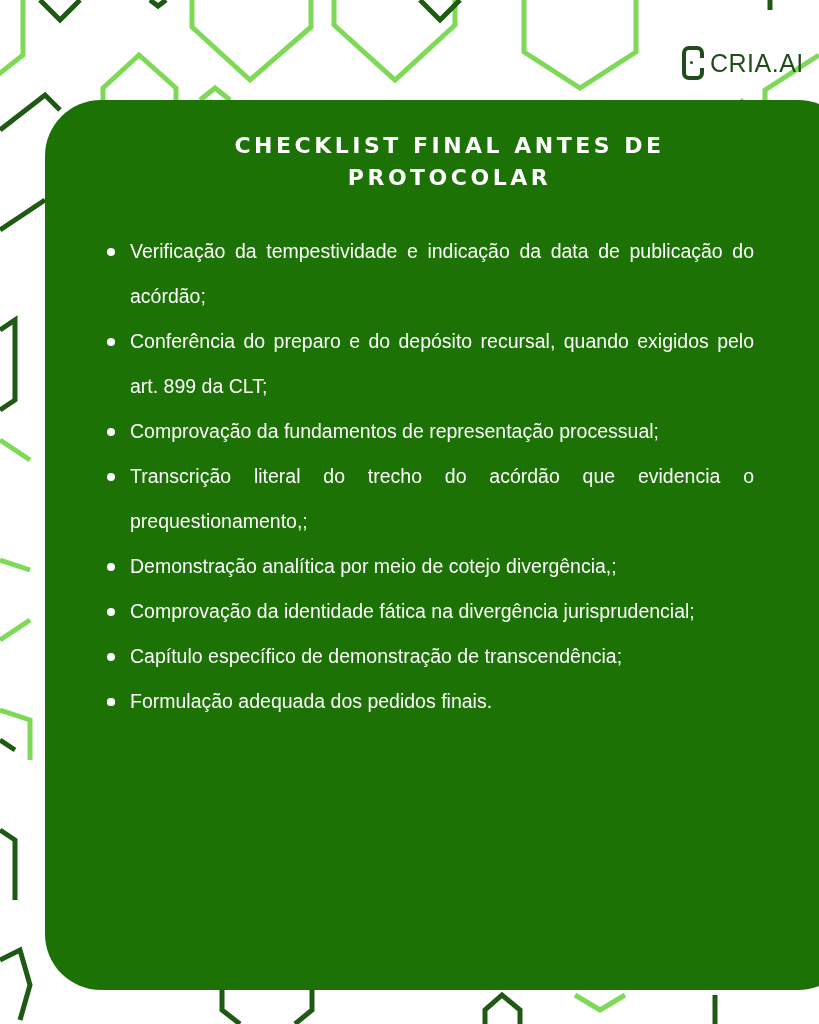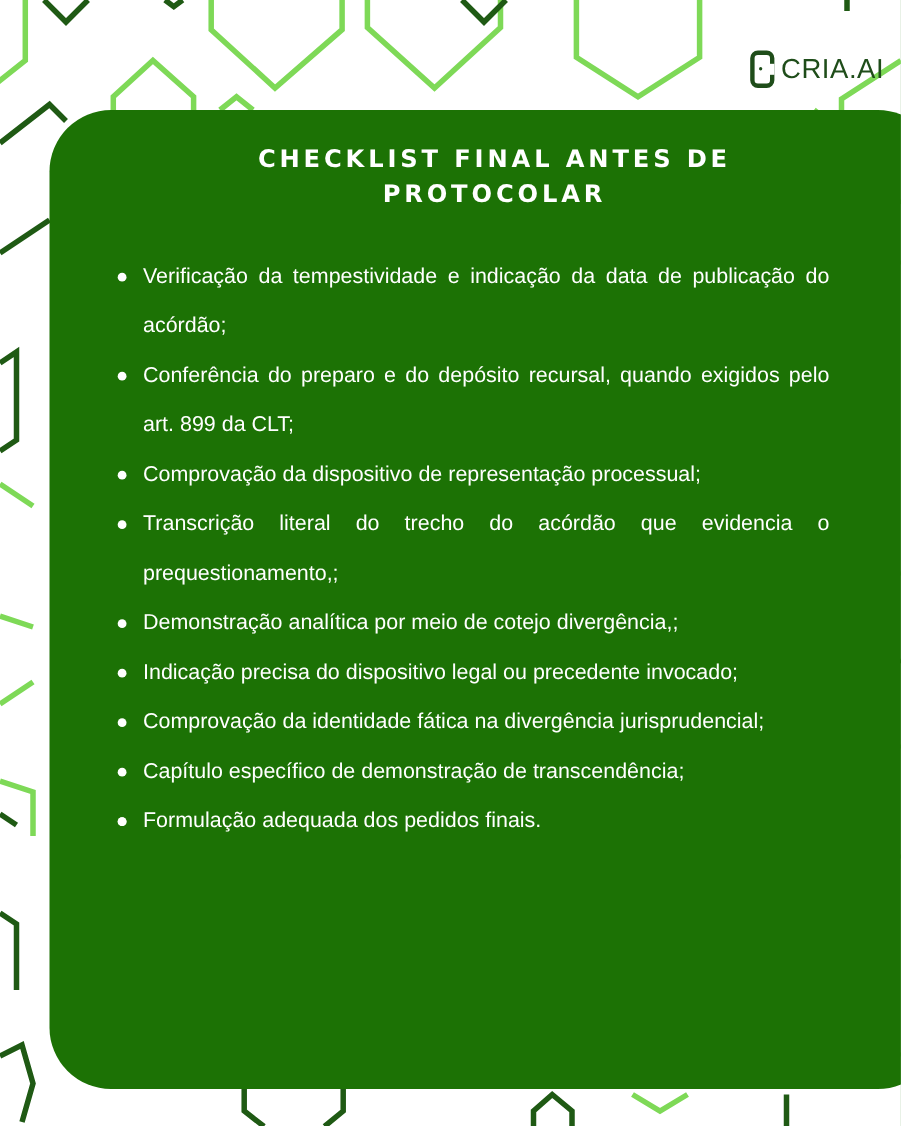--- a/index.html
+++ b/index.html
@@ -68,22 +68,21 @@
 </div>
 
 <div class="card">
   <div class="title">
     <div>CHECKLIST FINAL ANTES DE</div>
     <div>PROTOCOLAR</div>
   </div>
   <ul class="list">
     <li class="item"><span class="bullet"></span><span>Verificação da tempestividade e indicação da data de publicação do acórdão;</span></li>
     <li class="item"><span class="bullet"></span><span>Conferência do preparo e do depósito recursal, quando exigidos pelo art. 899 da CLT;</span></li>
-    <li class="item"><span class="bullet"></span><span>Comprovação da dispositivo de representação processual;</span></li>
+    <li class="item"><span class="bullet"></span><span>Comprovação da fundamentos de representação processual;</span></li>
     <li class="item"><span class="bullet"></span><span>Transcrição literal do trecho do acórdão que evidencia o prequestionamento,;</span></li>
     <li class="item"><span class="bullet"></span><span>Demonstração analítica por meio de cotejo divergência,;</span></li>
-    <li class="item"><span class="bullet"></span><span>Indicação precisa do dispositivo legal ou precedente invocado;</span></li>
     <li class="item"><span class="bullet"></span><span>Comprovação da identidade fática na divergência jurisprudencial;</span></li>
     <li class="item"><span class="bullet"></span><span>Capítulo específico de demonstração de transcendência;</span></li>
     <li class="item"><span class="bullet"></span></li>
     <li class="item"><span class="bullet"></span><span>Formulação adequada dos pedidos finais.</span></li>
   </ul>
 </div>
 
 </body></html>

